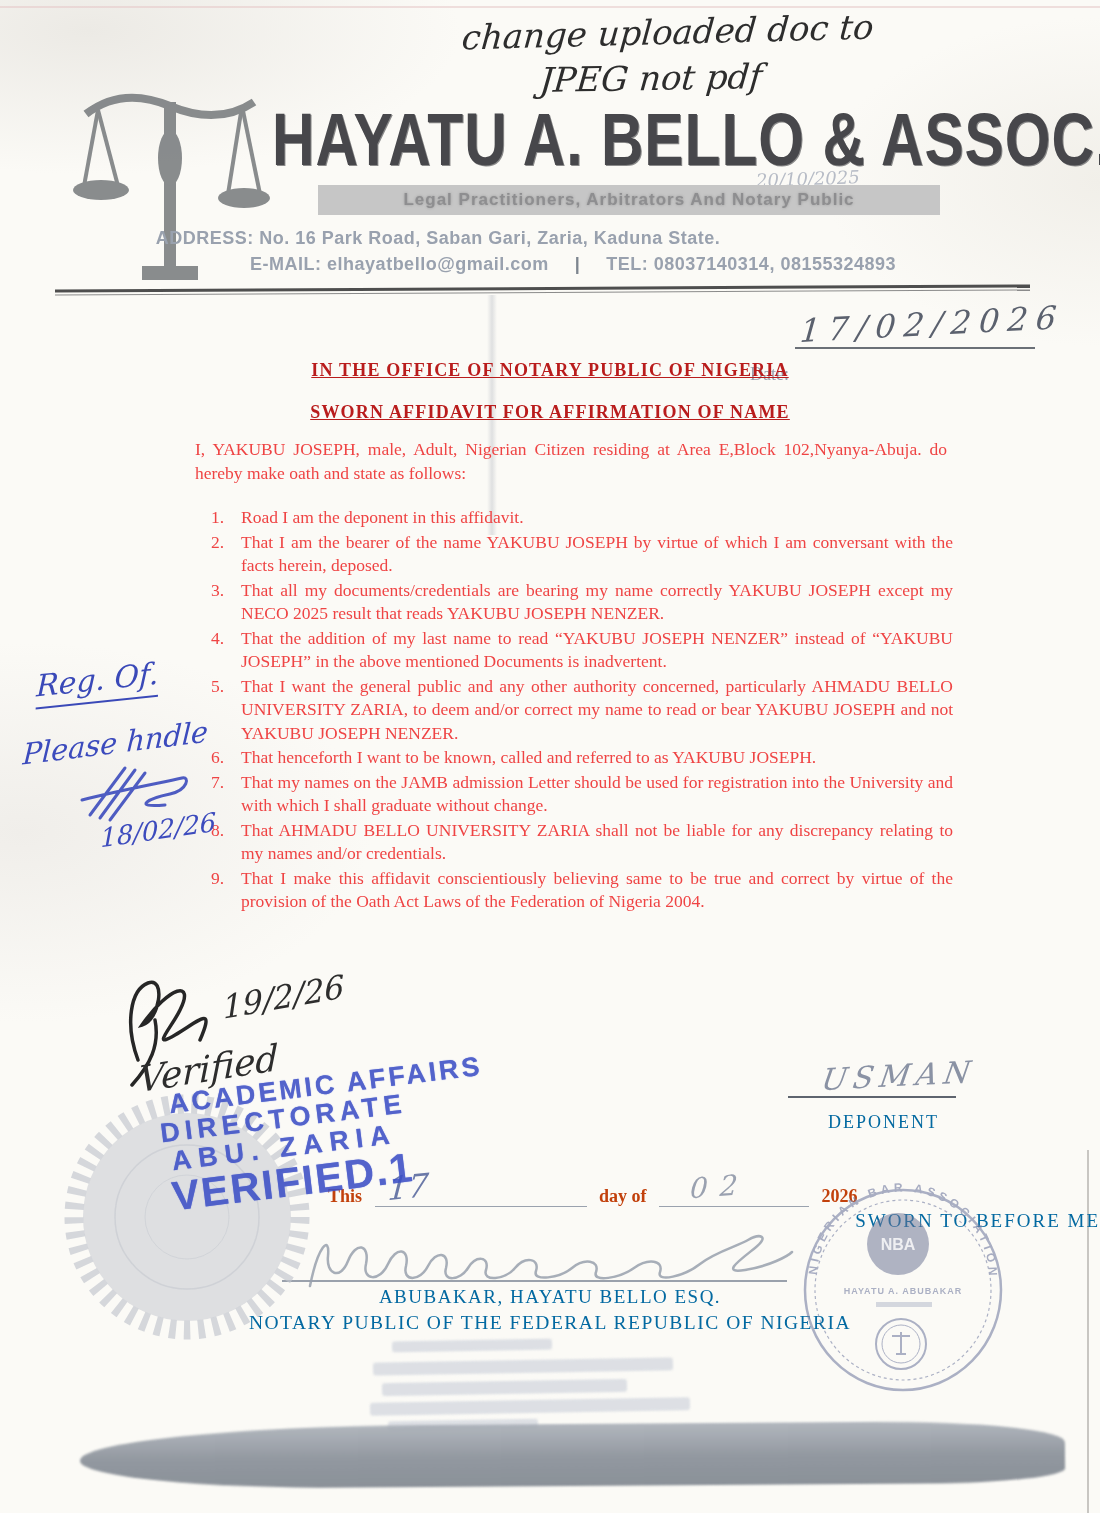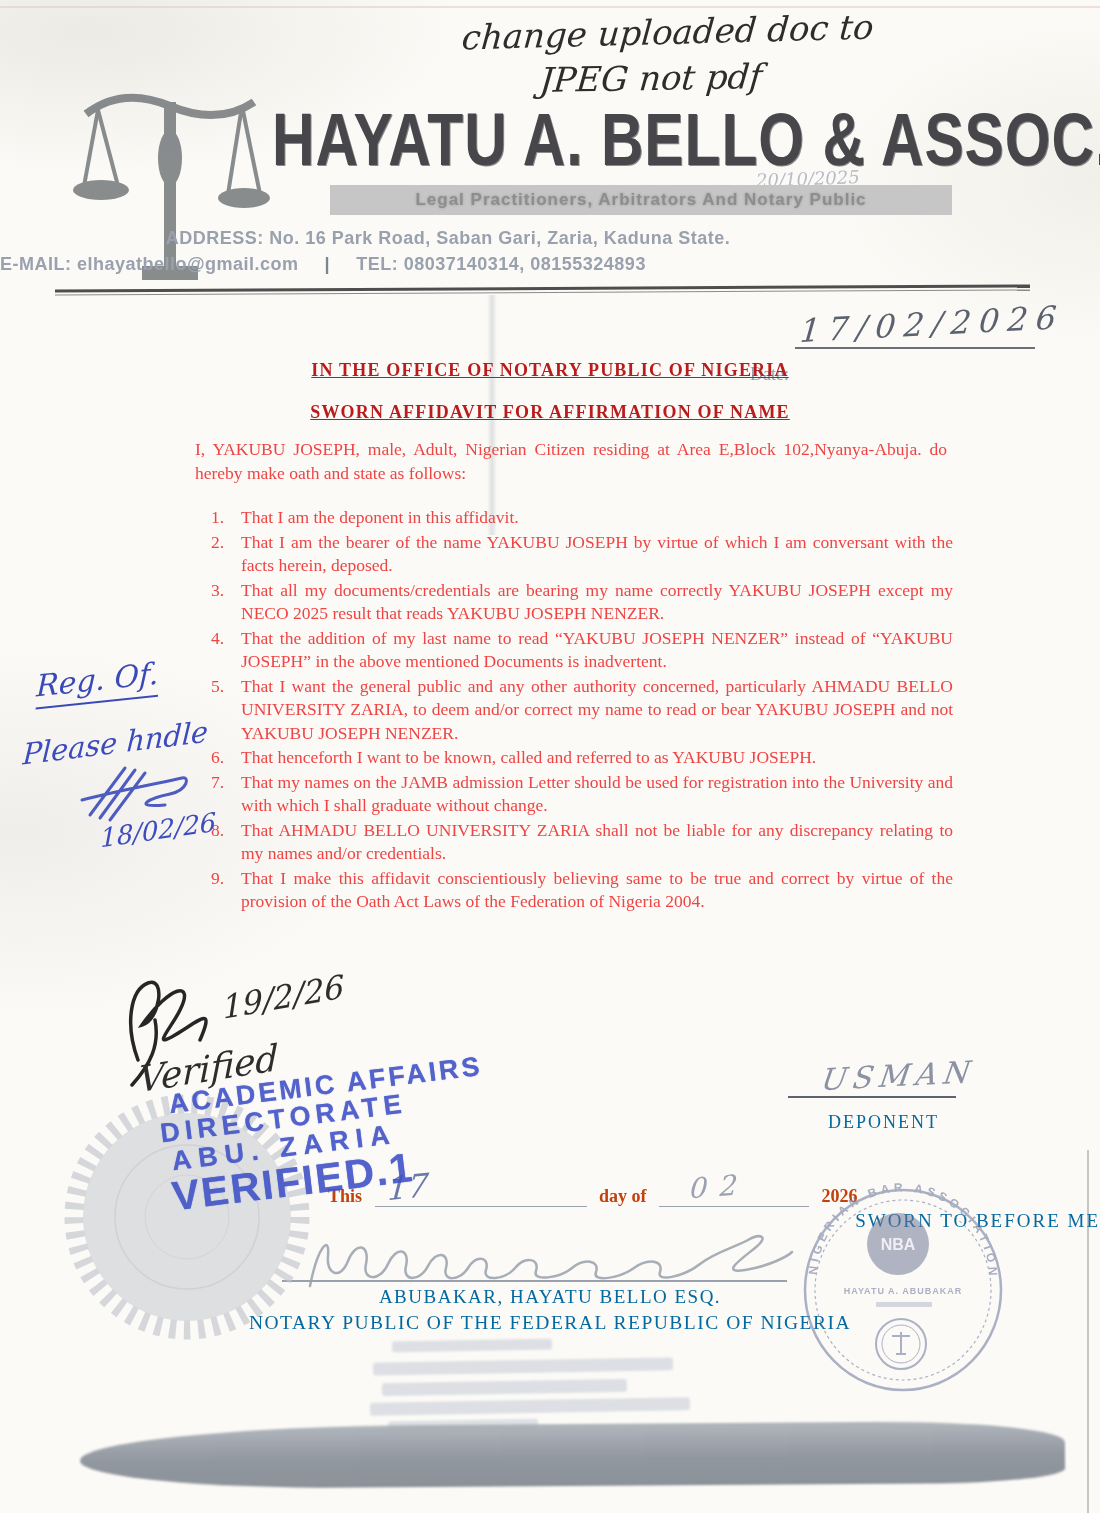--- a/index.html
+++ b/index.html
@@ -72,44 +72,44 @@
   <line x1="86" y1="12" x2="95" y2="56" stroke="#6d7174" stroke-width="2"></line>
   <ellipse cx="15.5" cy="54" rx="14" ry="5" fill="#6d7174"></ellipse>
   <ellipse cx="87" cy="58" rx="13" ry="5" fill="#6d7174"></ellipse>
   <rect x="36" y="92" width="28" height="7" fill="#6d7174"></rect>
 </svg>
 
 <div class="abs firm-name" style="left:272px;top:98px;">HAYATU A. BELLO &amp; ASSOC.</div>
 
 <div class="abs hand-pencil" style="left:756px;top:168px;font-size:18px;color:#b7bcc6;transform:rotate(-2deg);">20/10/2025</div>
 
-<div class="abs tagline-band" style="left:318px;top:185px;width:622px;height:30px;margin-left:12px;">Legal Practitioners, Arbitrators And Notary Public</div>
+<div class="abs tagline-band" style="left:318px;top:185px;width:622px;height:30px;">Legal Practitioners, Arbitrators And Notary Public</div>
 
-<div class="abs lh-line" style="left:10px;top:228px;width:876px;text-align:center;">ADDRESS: No. 16 Park Road, Saban Gari, Zaria, Kaduna State.</div>
-<div class="abs" style="left:0;top:254px;width:896px;text-align:left;">
+<div class="abs lh-line" style="left:0;top:228px;width:876px;text-align:center;">ADDRESS: No. 16 Park Road, Saban Gari, Zaria, Kaduna State.</div>
+<div class="abs" style="left:0;top:254px;width:896px;text-align:right;">
   <span class="lh-line">E-MAIL: elhayatbello@gmail.com</span>
   <span class="lh-line" style="margin:0 22px;color:#7d858f;">|</span>
   <span class="lh-line">TEL: 08037140314, 08155324893</span>
 </div>
 
 <div class="abs rule" style="left:55px;top:287px;width:975px;transform:rotate(-.3deg);"></div>
 
 <div class="abs" style="left:750px;top:318px;margin-top:46px;">
   <span class="typed" style="font-size:18px;color:#98a0ad;">Date:</span>
 </div>
 <div class="abs hand-pencil" style="left:800px;top:305px;font-size:32px;letter-spacing:8px;color:#5b616e;transform:rotate(-3deg) skewX(-8deg);">17/02/2026</div>
 <div class="abs" style="left:795px;top:347px;width:240px;height:2px;background:#6b7077;"></div>
 
 <div class="abs doc-title" style="left:150px;top:360px;width:800px;">IN THE OFFICE OF NOTARY PUBLIC OF NIGERIA</div>
 <div class="abs doc-title" style="left:150px;top:386px;width:800px;margin-top:16px;">SWORN AFFIDAVIT FOR AFFIRMATION OF NAME</div>
 
 <div class="abs intro typed" style="left:195px;top:437px;width:752px;">I, YAKUBU JOSEPH, male, Adult, Nigerian Citizen residing at Area E,Block 102,Nyanya-Abuja. do hereby make oath and state as follows:</div>
 
 <ol class="abs affidavit typed" style="left:205px;top:506px;width:748px;">
-  <li>That I am the deponent in this affidavit.</li>
+  <li>Road I am the deponent in this affidavit.</li>
   <li>That I am the bearer of the name YAKUBU JOSEPH by virtue of which I am conversant with the facts herein, deposed.</li>
   <li>That all my documents/credentials are bearing my name correctly YAKUBU JOSEPH except my NECO 2025 result that reads YAKUBU JOSEPH NENZER.</li>
   <li>That the addition of my last name to read “YAKUBU JOSEPH NENZER” instead of “YAKUBU JOSEPH” in the above mentioned Documents is inadvertent.</li>
   <li>That I want the general public and any other authority concerned, particularly AHMADU BELLO UNIVERSITY ZARIA, to deem and/or correct my name to read or bear YAKUBU JOSEPH and not YAKUBU JOSEPH NENZER.</li>
   <li>That henceforth I want to be known, called and referred to as YAKUBU JOSEPH.</li>
   <li>That my names on the JAMB admission Letter should be used for registration into the University and with which I shall graduate without change.</li>
   <li>That AHMADU BELLO UNIVERSITY ZARIA shall not be liable for any discrepancy relating to my names and/or credentials.</li>
   <li>That I make this affidavit conscientiously believing same to be true and correct by virtue of the provision of the Oath Act Laws of the Federation of Nigeria 2004.</li>
 </ol>
 

